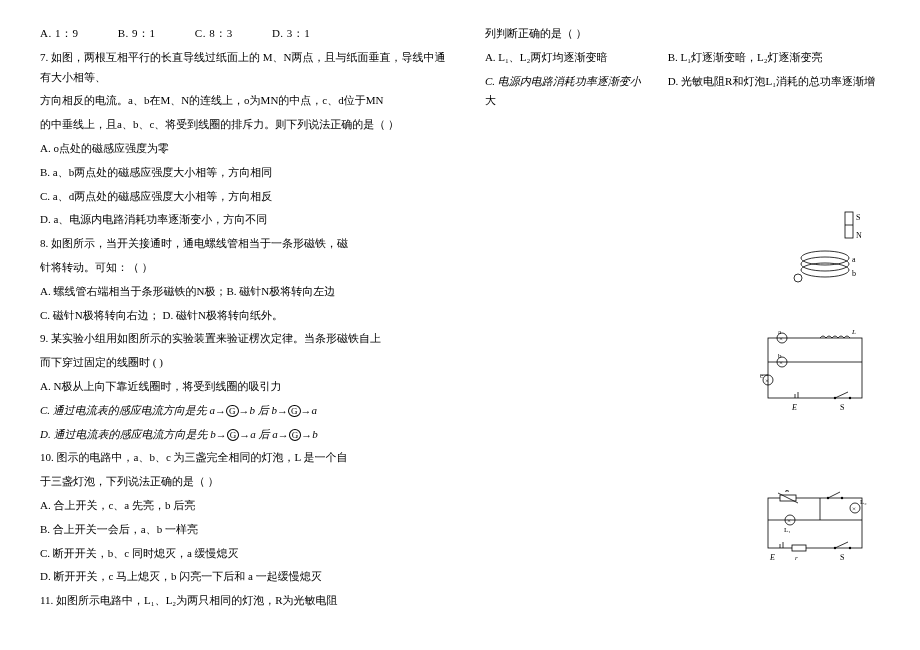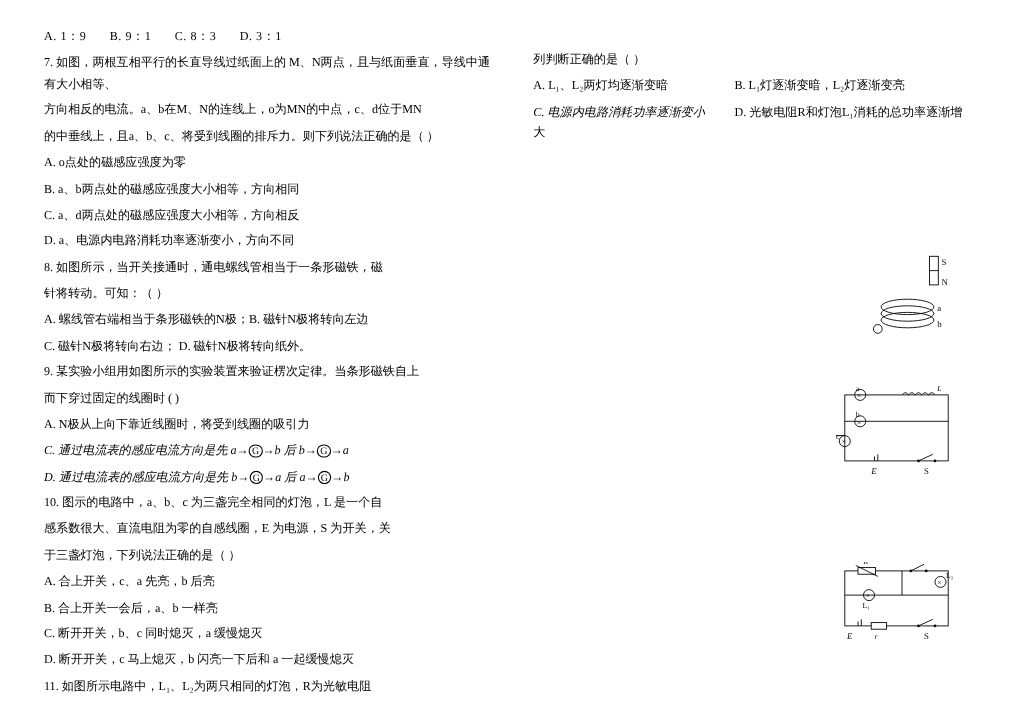--- a/index.html
+++ b/index.html
@@ -14,29 +14,28 @@
       box-sizing: border-box;
       display: flex;
       gap: 30px;
     }
     .col-left {
       width: 420px;
     }
     .col-right {
       width: 400px;
       position: relative;
-      margin-top: 21px;
     }
     p {
       margin: 4px 0;
     }
     .options-inline {
       letter-spacing: 0.5px;
     }
-    .options-inline span { margin-right: 18px; }
+    .options-inline span { margin-right: 36px; }
     .italic { font-style: italic; }
     .figure {
       position: absolute;
       right: 10px;
     }
     .fig1 { top: 190px; width: 80px; height: 80px; }
     .fig2 { top: 310px; width: 110px; height: 90px; }
     .fig3 { top: 470px; width: 110px; height: 80px; }
     svg { display: block; }
   </style>
@@ -64,21 +63,20 @@
   <p>9. 某实验小组用如图所示的实验装置来验证楞次定律。当条形磁铁自上</p>
   <p>而下穿过固定的线圈时 (   )</p>
   <p>A.  N极从上向下靠近线圈时，将受到线圈的吸引力</p>
   <p class="italic">
     <span>C.  通过电流表的感应电流方向是先 a→</span><span style="border:1px solid #000;border-radius:50%;padding:0 2px;font-style:normal;font-size:9px;">G</span><span>→b 后 b→</span><span style="border:1px solid #000;border-radius:50%;padding:0 2px;font-style:normal;font-size:9px;">G</span><span>→a</span>
   </p>
   <p class="italic">
     <span>D.  通过电流表的感应电流方向是先 b→</span><span style="border:1px solid #000;border-radius:50%;padding:0 2px;font-style:normal;font-size:9px;">G</span><span>→a 后 a→</span><span style="border:1px solid #000;border-radius:50%;padding:0 2px;font-style:normal;font-size:9px;">G</span><span>→b</span>
   </p>
   <p>10. 图示的电路中，a、b、c 为三盏完全相同的灯泡，L 是一个自</p>
-  <p>感系数很大、直流电阻为零的自感线圈，E 为电源，S 为开关，关</p>
   <p>于三盏灯泡，下列说法正确的是（ ）</p>
   <p>A.  合上开关，c、a 先亮，b 后亮</p>
   <p>B.  合上开关一会后，a、b 一样亮</p>
   <p>C.  断开开关，b、c 同时熄灭，a 缓慢熄灭</p>
   <p>D.  断开开关，c 马上熄灭，b 闪亮一下后和 a 一起缓慢熄灭</p>
   <p>11. 如图所示电路中，L₁、L₂为两只相同的灯泡，R为光敏电阻</p>
 
 </div>
 
 <div class="col-right">

